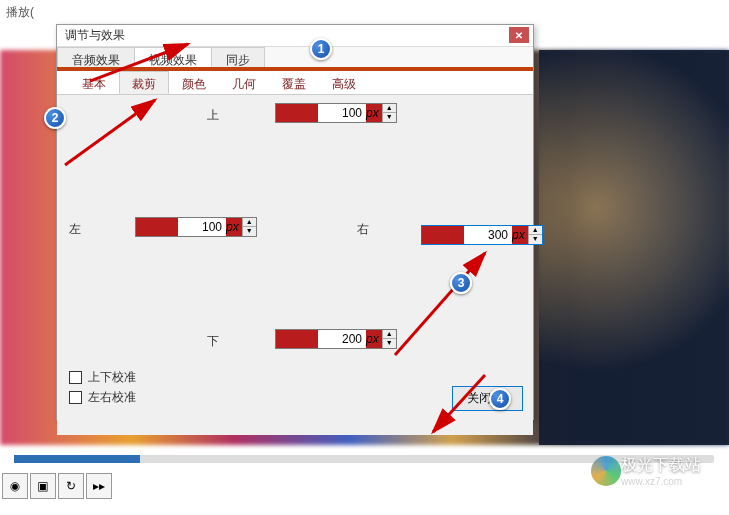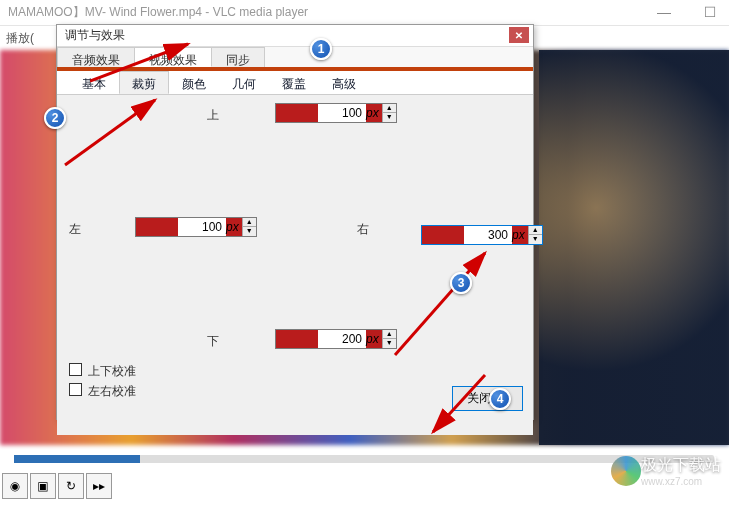--- a/index.html
+++ b/index.html
@@ -106,21 +106,21 @@
     .sub-tabs {
       display: flex;
       background: #fff;
       border-bottom: 1px solid #ccc;
       height: 24px;
       padding-left: 12px;
     }
     .sub-tab {
       padding: 4px 12px;
       font-size: 12px;
-      color: #0f172a;
+      color: #7f1d1d;
       cursor: pointer;
       border: 1px solid transparent;
       border-bottom: none;
     }
     .sub-tab.active {
       background: #f0f0f0;
       border: 1px solid #ccc;
       border-bottom: 1px solid #f0f0f0;
     }
     .crop-panel {
@@ -169,24 +169,25 @@
     }
     .spinbtn {
       height: 10px; font-size: 7px; line-height: 8px;
       text-align: center;
       background: #eee;
       border-bottom: 1px solid #aaa;
       cursor: pointer;
     }
     .spinbtn:last-child { border-bottom: none; }
     .checkbox-row {
-      display: flex; align-items: flex-start;
+      display: flex; align-items: center;
       gap: 6px;
       font-size: 12px;
       color: #333;
+      margin-top: 6px;
     }
     .checkbox-box {
       width: 13px; height: 13px;
       border: 1px solid #333;
       background: #fff;
     }
     .dialog-buttons {
       position: absolute;
       bottom: 8px; right: 10px;
       display: flex; gap: 8px;
@@ -242,21 +243,21 @@
       display: flex; align-items: center; justify-content: center;
       z-index: 50;
     }
     .arrow {
       position: absolute;
       z-index: 40;
       pointer-events: none;
     }
     .watermark {
       position: absolute;
-      bottom: 28px; right: 8px;
+      bottom: 28px; right: 28px;
       display: flex; align-items: center;
       opacity: 0.85;
       z-index: 5;
     }
     .watermark-swirl {
       width: 30px; height: 30px;
       border-radius: 50%;
       background: conic-gradient(#3090d0, #40c060, #e0a030, #3090d0);
     }
     .watermark-text {
@@ -266,27 +267,20 @@
     }
     .watermark-sub {
       color: #ccc;
       font-size: 10px;
     }
   </style>
 </head>
 <body>
 
 <div class="main-window">
-  <div class="titlebar">
-    <span>MAMAMOO】MV- Wind Flower.mp4 - VLC media player</span>
-    <div class="titlebar-buttons">
-      <div class="titlebar-btn">—</div>
-      <div class="titlebar-btn">☐</div>
-    </div>
-  </div>
   <div class="menubar">
     <span>播放(</span>
   </div>
 
   <div class="video-area"></div>
   <div class="video-dark"></div>
 
   <div class="dialog">
     <div class="dialog-title">
       <span>调节与效果</span>

